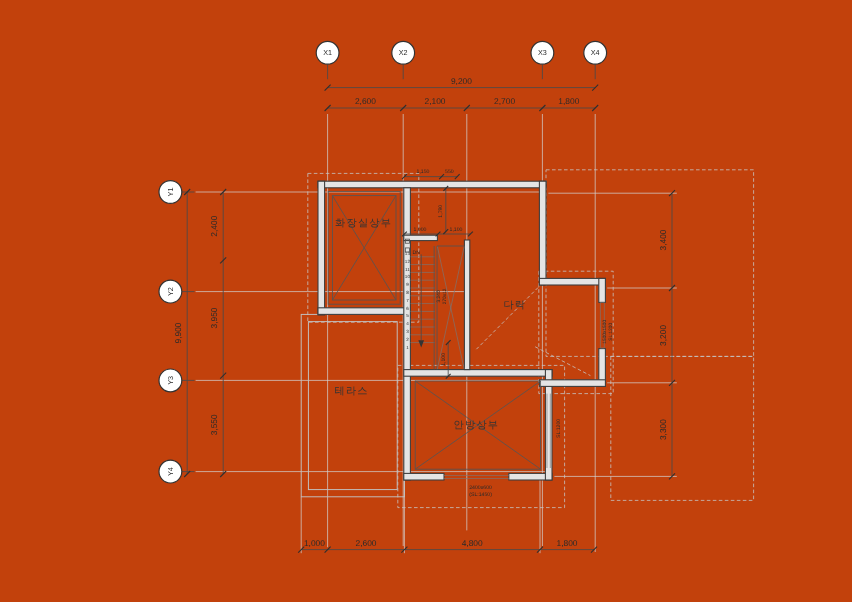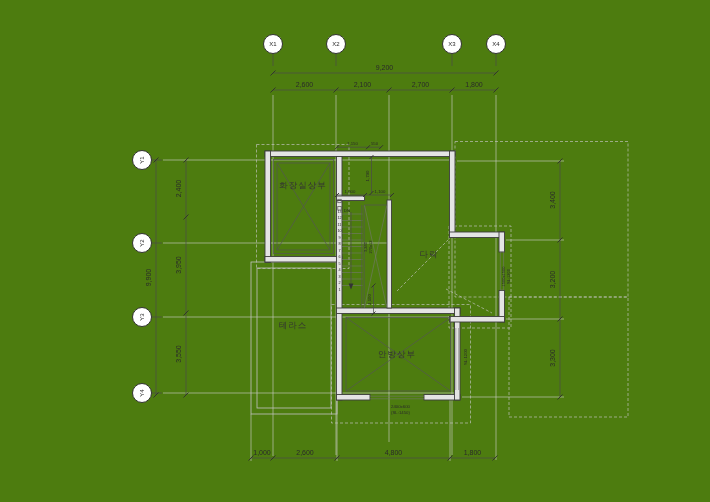--- a/index.html
+++ b/index.html
@@ -1,16 +1,16 @@
 <!DOCTYPE html>
 <html><head>
 <meta charset="utf-8">
 <style>
   html,body{margin:0;padding:0;background:#ffffff;}
-  .stage{position:relative;width:710px;height:502px;background:#4d7c0f;overflow:hidden;}
+  .stage{position:relative;width:710px;height:502px;background:#c2410c;overflow:hidden;}
   svg{position:absolute;left:0;top:0;}
   text{fill:#2a2a2a;font-family:"Liberation Sans","DejaVu Sans",sans-serif;}
   .t7{font-size:7px;}
   .t6{font-size:6px;}
   .t45{font-size:4.3px;}
   .t4{font-size:4px;}
   .t38{font-size:3.8px;}
   .room{font-size:8.5px;letter-spacing:1px;fill:#333;}
   .wall{fill:#e4e4e4;stroke:#3d3d3d;stroke-width:0.9;}
   .thin{stroke:#555;stroke-width:0.7;fill:none;}

